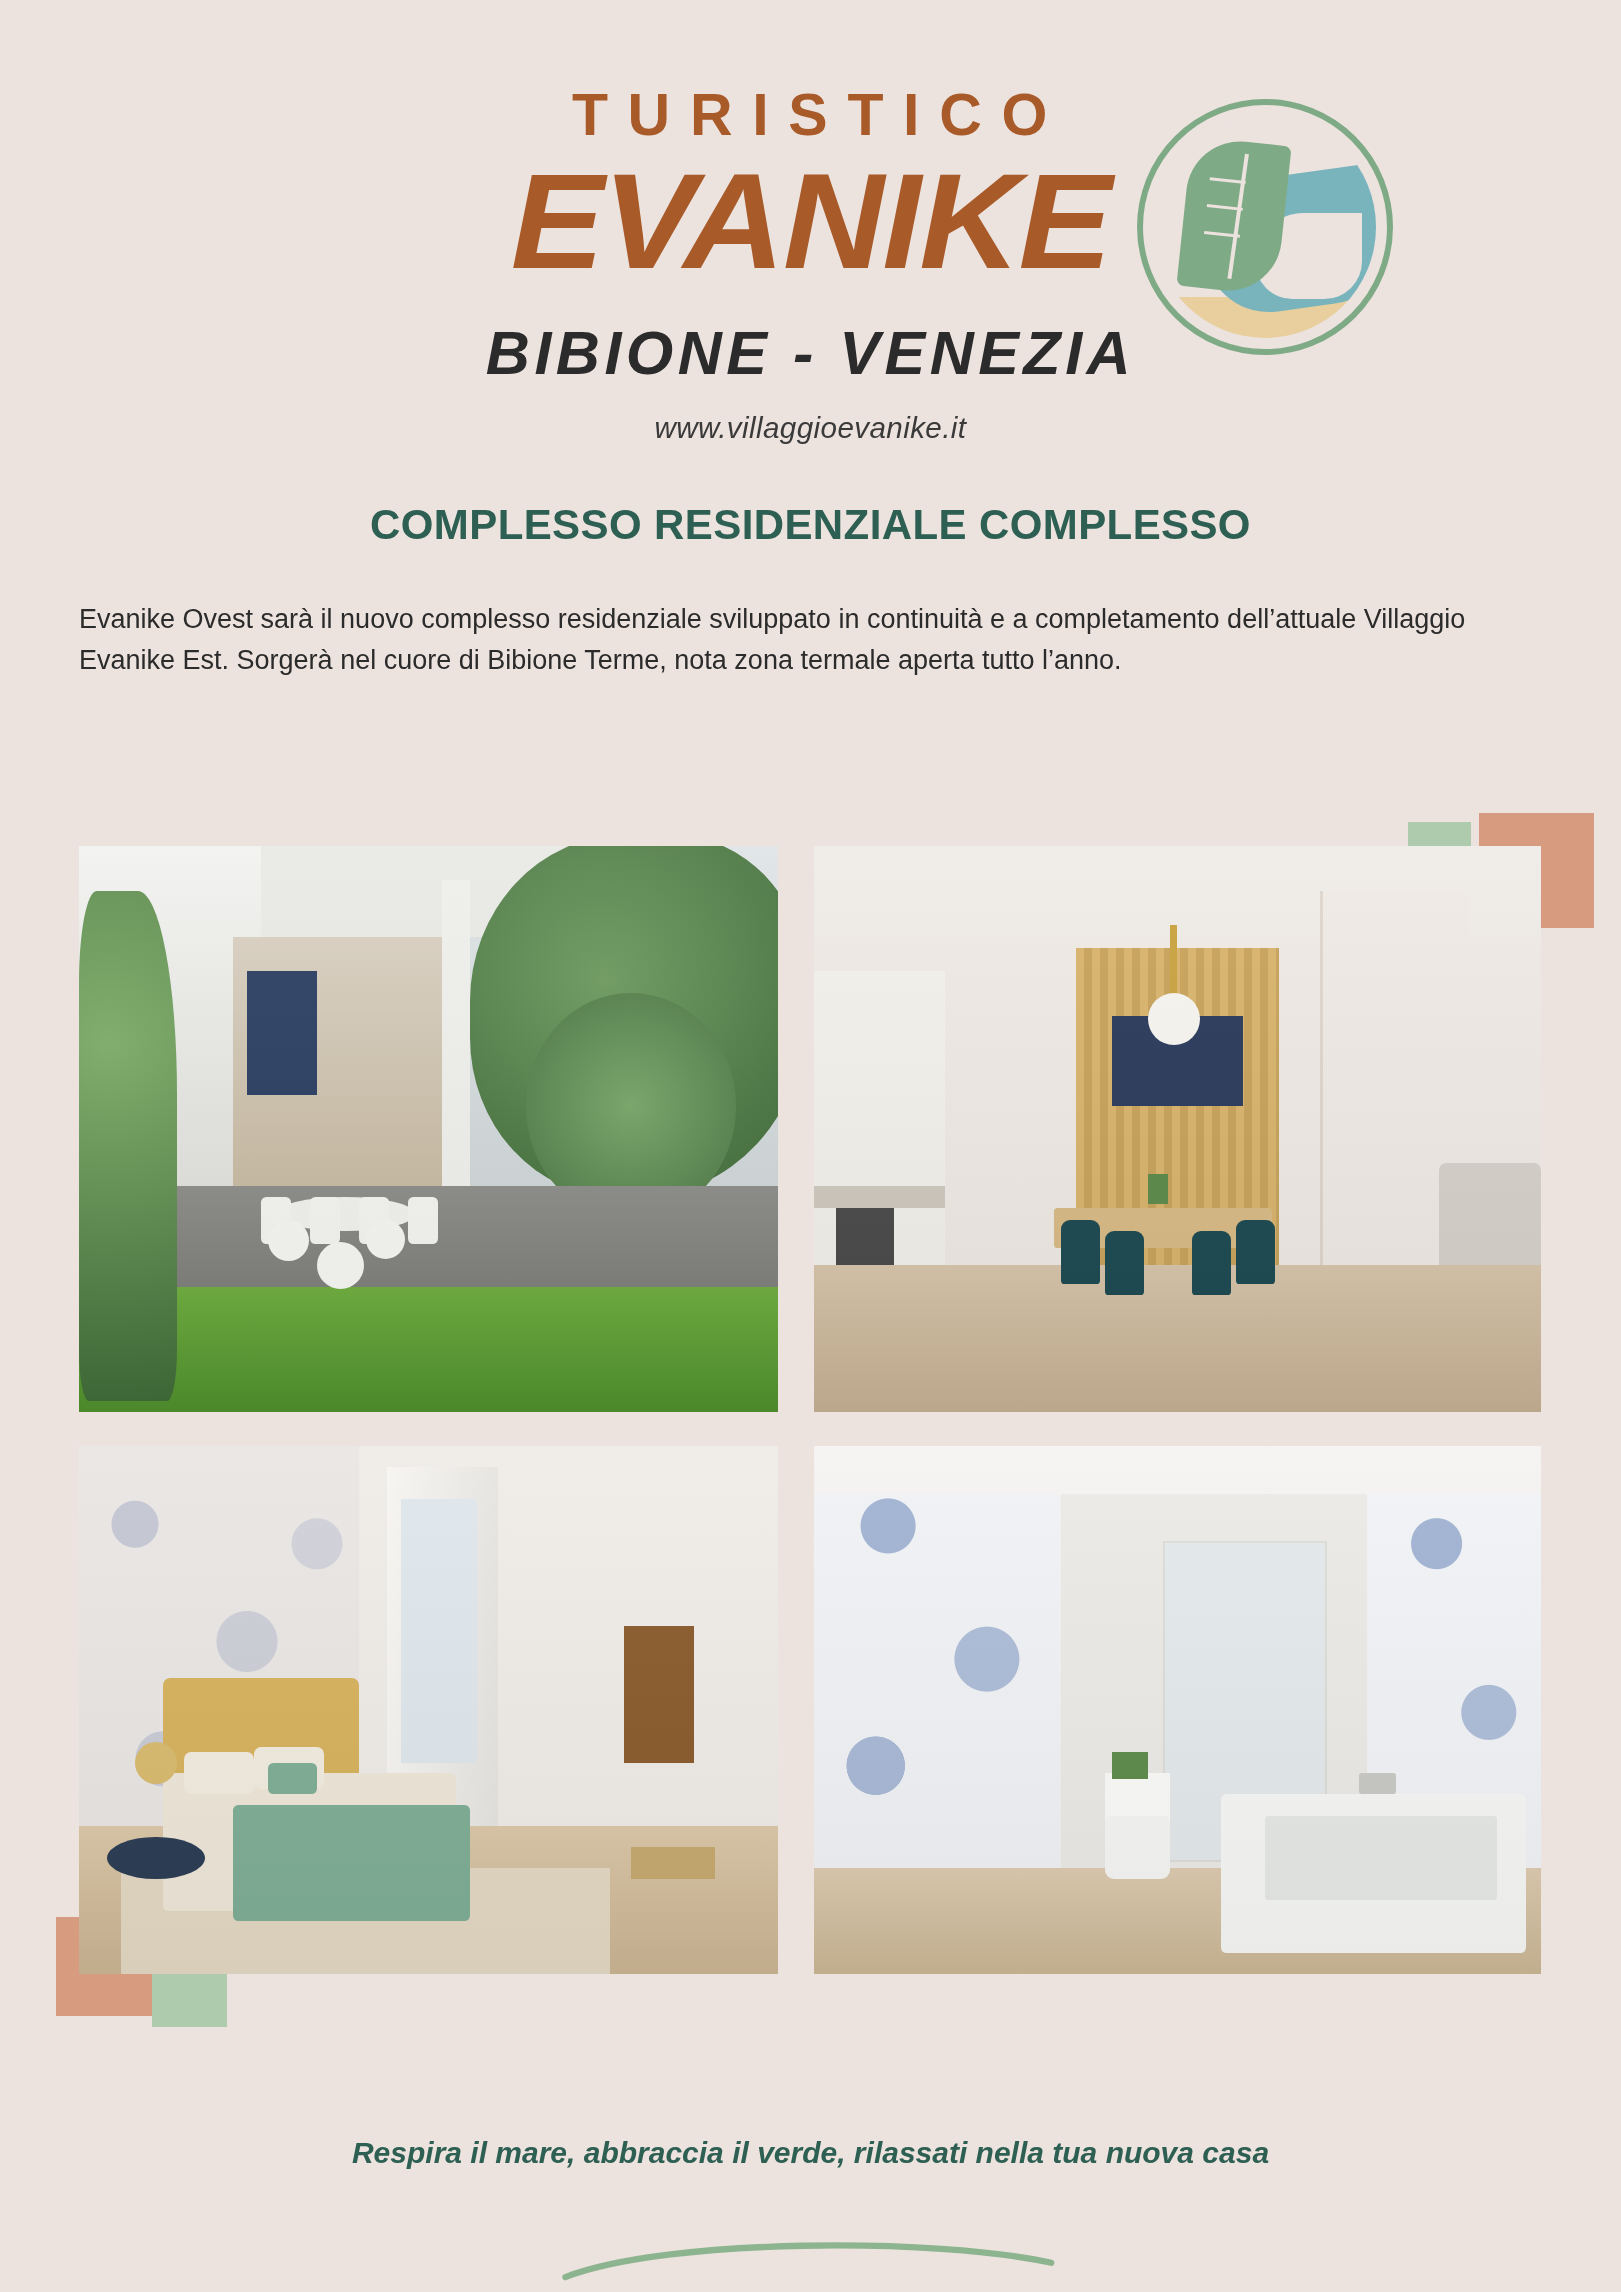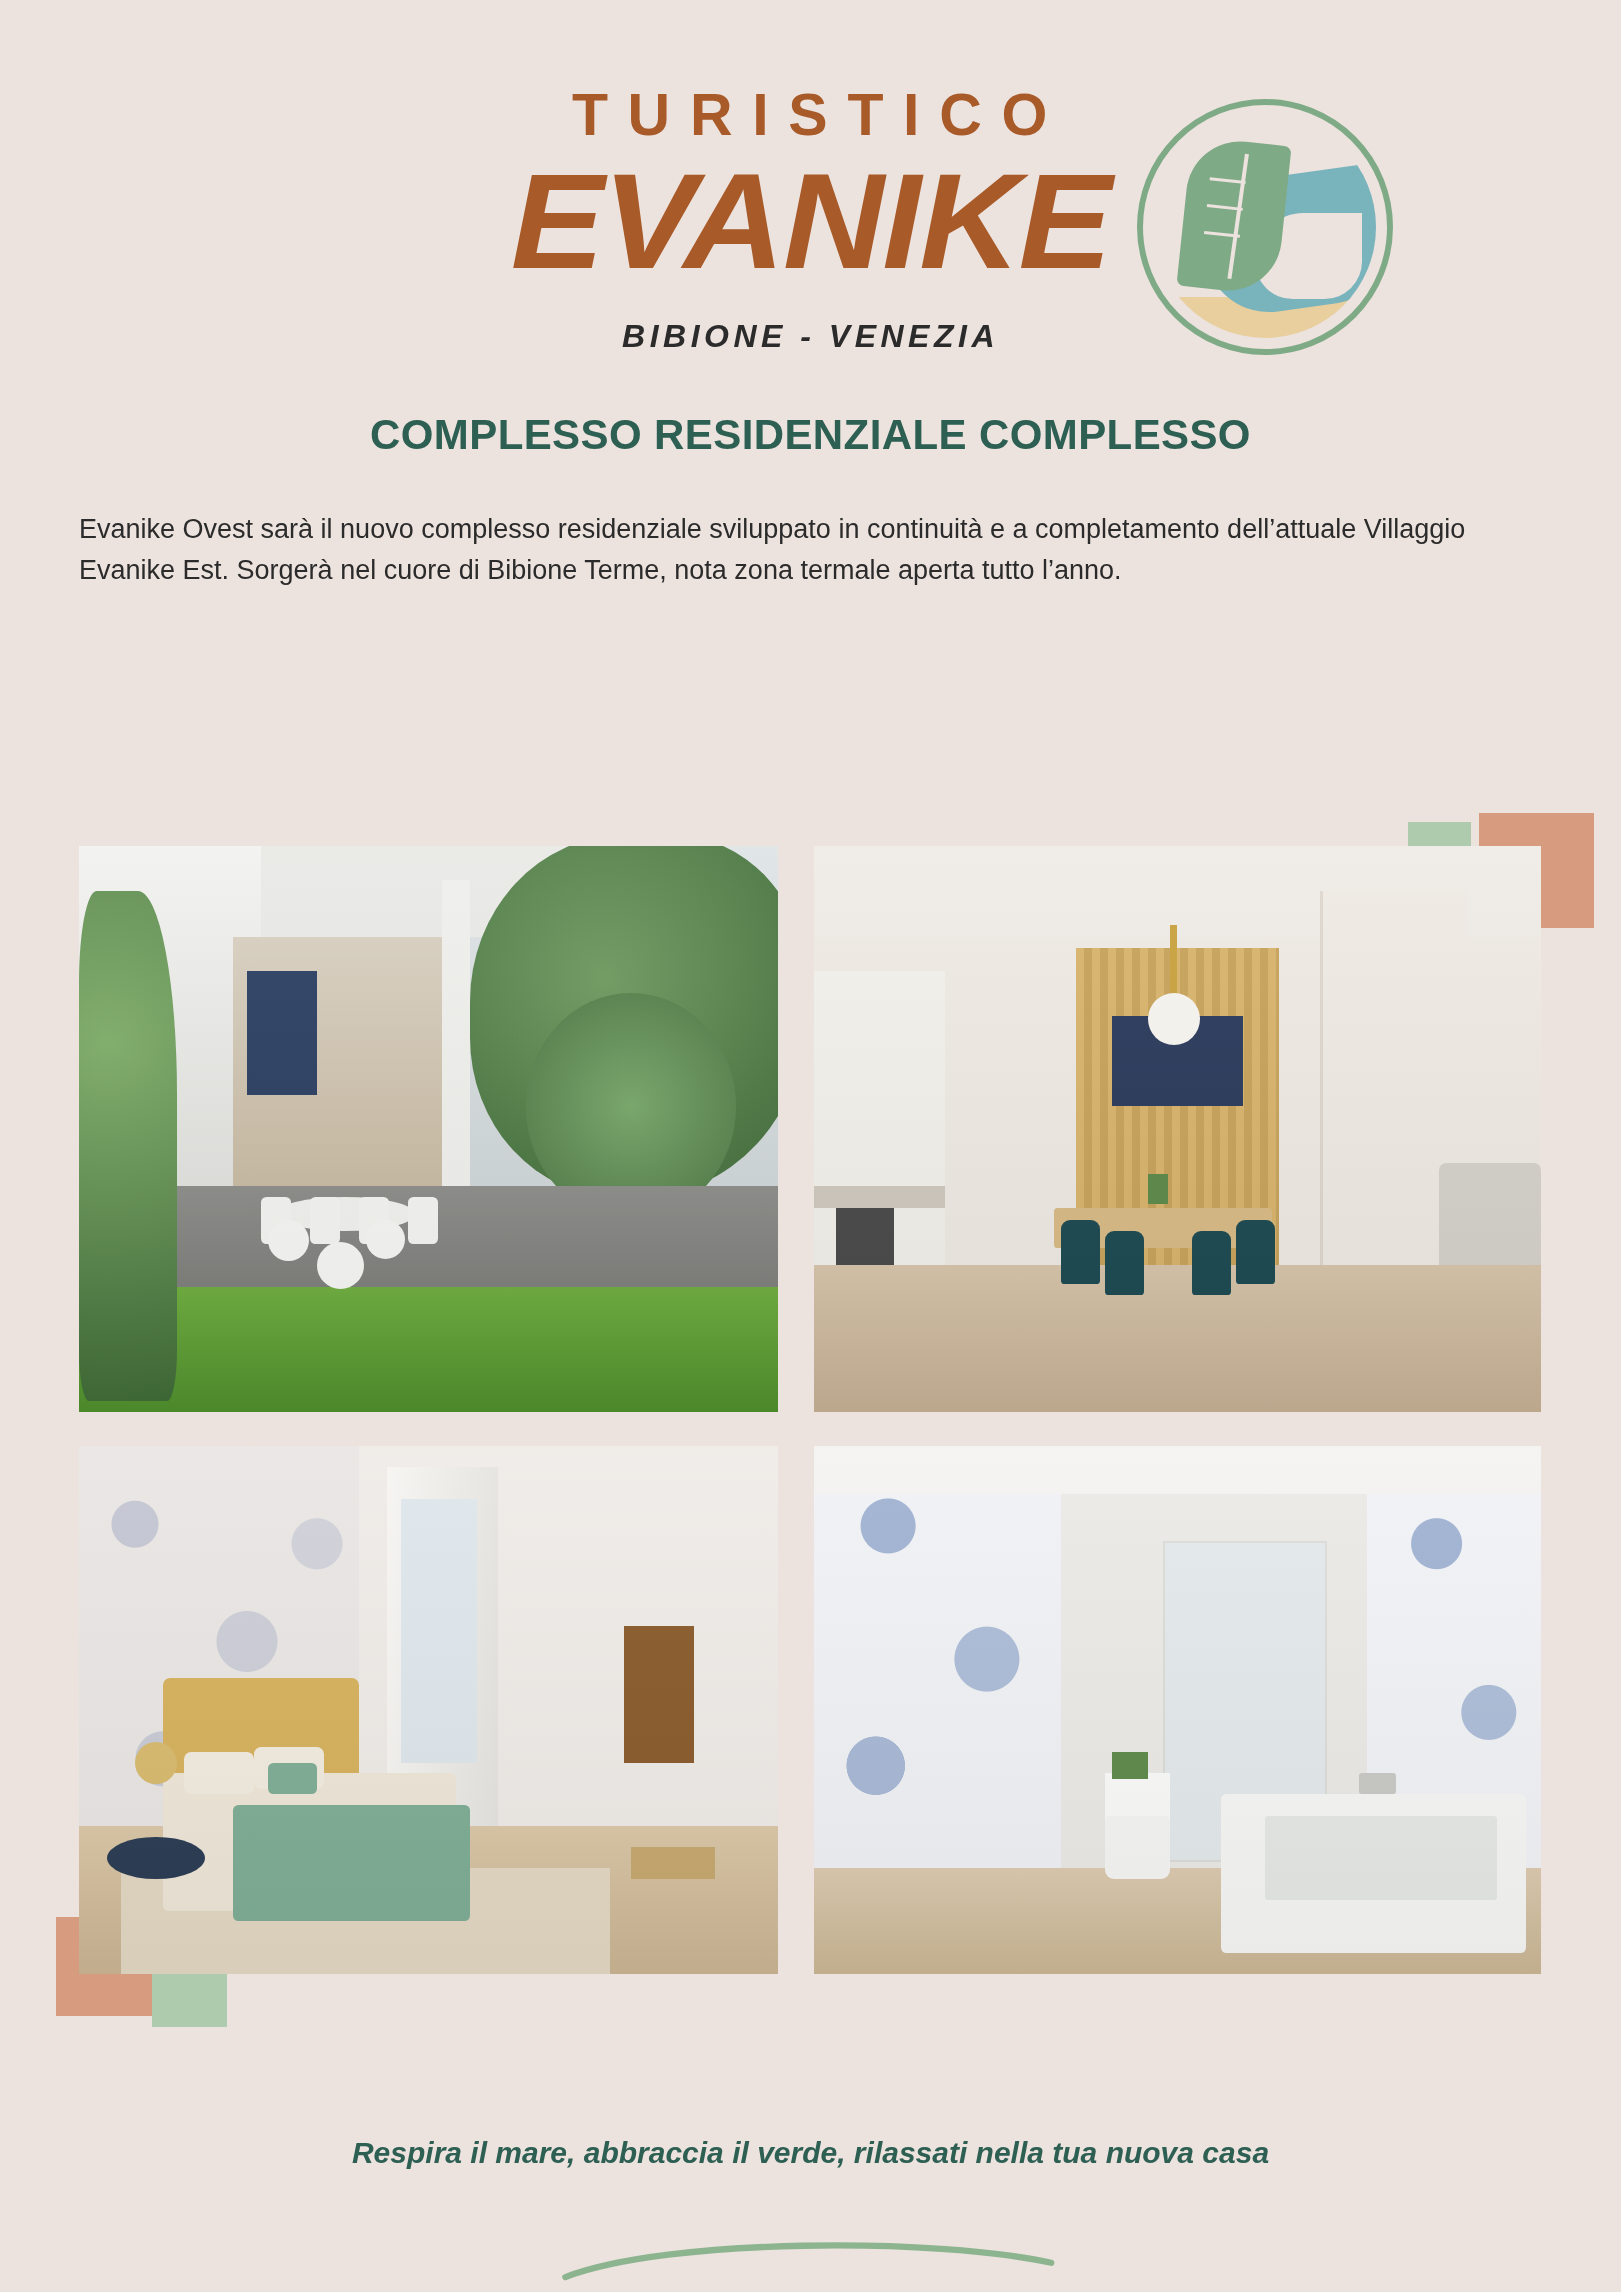--- a/index.html
+++ b/index.html
@@ -33,21 +33,21 @@
     font-size: 136px;
     font-weight: bold;
     font-style: italic;
     color: #a85a29;
     letter-spacing: -1.8px;
     line-height: 1.05;
     margin-top: 5.4px;
     transform: scaleX(1.03);
   }
   .brand-sub {
-    font-size: 32px;
+    font-size: 61px;
     font-weight: bold;
     font-style: italic;
     color: #2b2b2b;
     letter-spacing: 4.5px;
     margin-top: 25px;
   }
   .brand-url {
     font-size: 29.6px;
     font-style: italic;
     color: #3a3a3a;
@@ -270,20 +270,21 @@
   }
 </style>
 </head>
 <body>
 
 <div class="header">
 
   <div class="brand-top">TURISTICO</div>
   <div class="brand-main">EVANIKE</div>
   <div class="brand-sub">BIBIONE - VENEZIA</div>
+  <div class="brand-url">www.villaggioevanike.it</div>
 
   <div class="logo">
     <div class="logo-inner">
       <div class="logo-sand"></div>
       <div class="logo-wave"></div>
       <div class="logo-wave2"></div>
       <div class="logo-leaf">
         <div class="logo-leaf-vein"></div>
         <div class="logo-leaf-rib" style="top:26%;"></div>
         <div class="logo-leaf-rib" style="top:44%;"></div>

